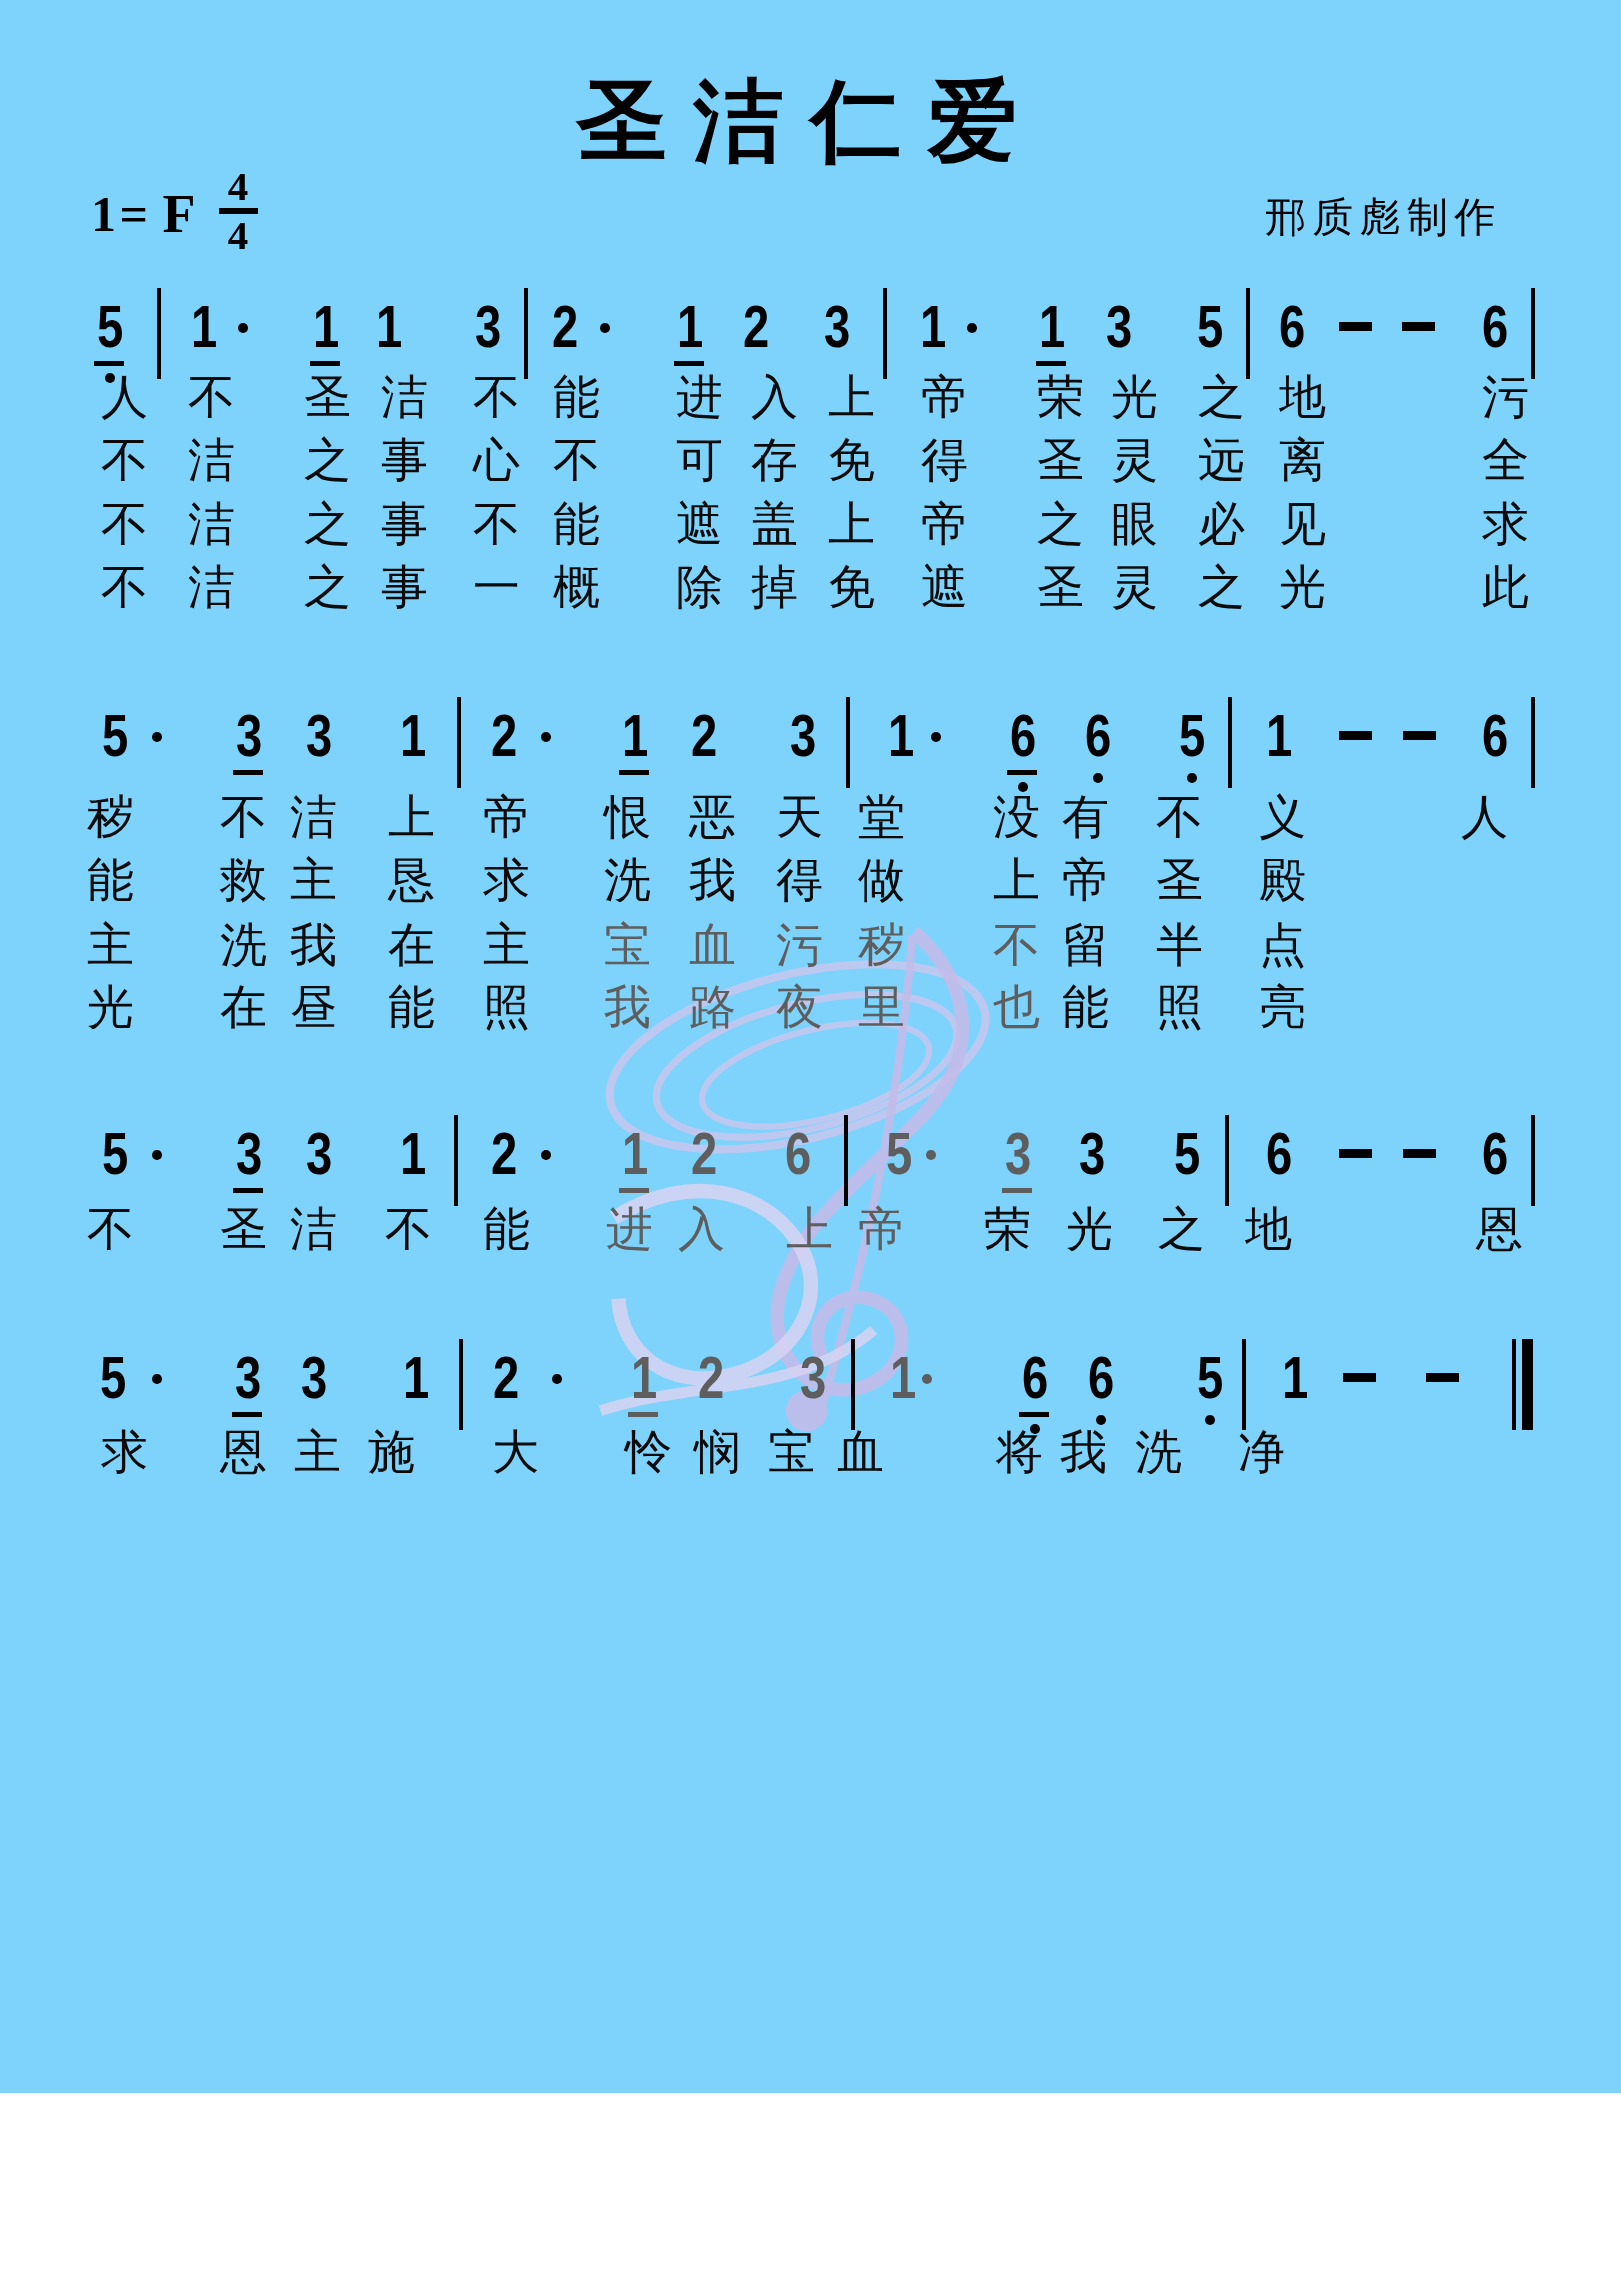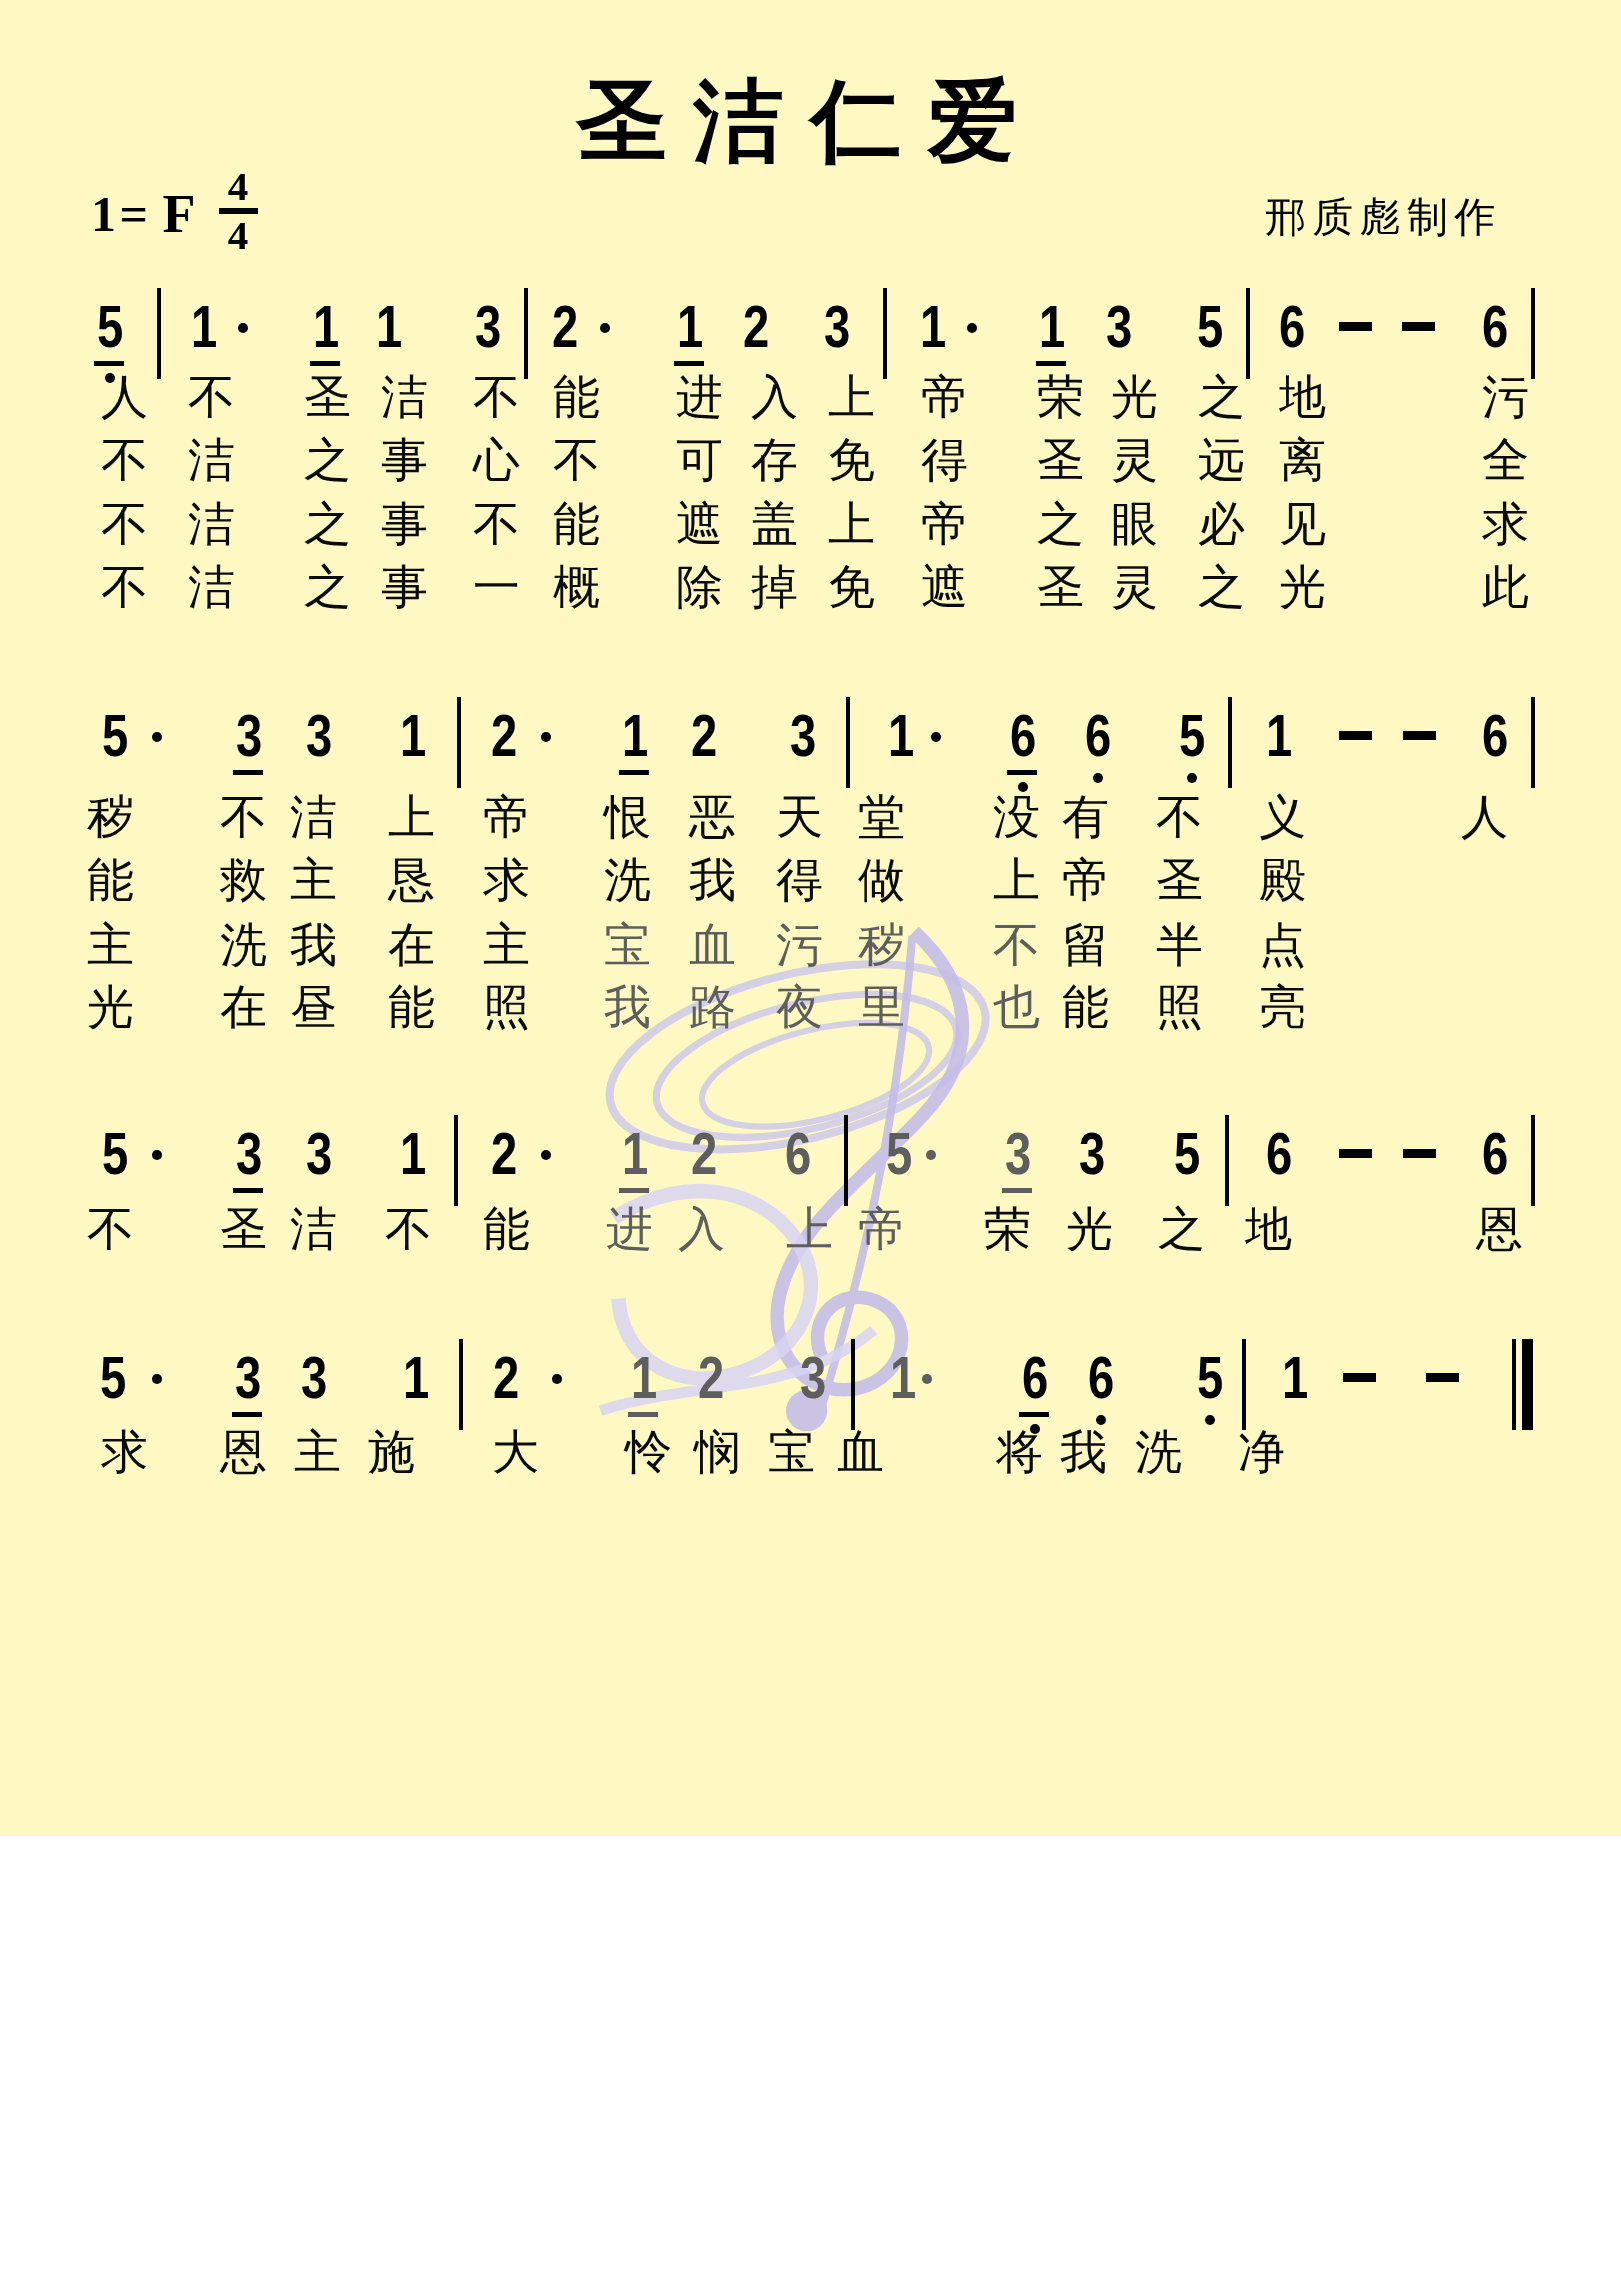--- a/index.html
+++ b/index.html
@@ -1,18 +1,18 @@
 <!DOCTYPE html>
 <html style="font-size:14.3px"><head>
 <meta charset="utf-8">
 <style>
   html,body{margin:0;padding:0;background:#ffffff;}
   body{width:1621px;height:2293px;position:relative;overflow:hidden;
        font-family:"Liberation Sans", sans-serif;color:#000;}
-  #sheet{position:absolute;left:0;top:0;width:1621px;height:1836px;background:#fef9c3;}
+  #sheet{position:absolute;left:0;top:0;width:1621px;height:2093px;background:#7dd3fc;}
 
   
   .title{position:absolute;top:72px;left:0;width:1621px;text-align:center;
          font-family:"Liberation Serif", serif;font-weight:700;font-size:90px;
          letter-spacing:27px;line-height:1.1;color:#000;z-index:2;}
   .keysig{position:absolute;left:91px;top:172px;display:flex;align-items:center;
           gap:10.7px;font-family:"Liberation Serif", serif;font-weight:700;z-index:2;}
   .keysig .k1{font-size:50px;letter-spacing:3.6px;}
   .keysig .kF{font-size:54px;}
   .frac{display:inline-flex;flex-direction:column;align-items:center;margin-left:12.5px;margin-top:-5.4px;}

